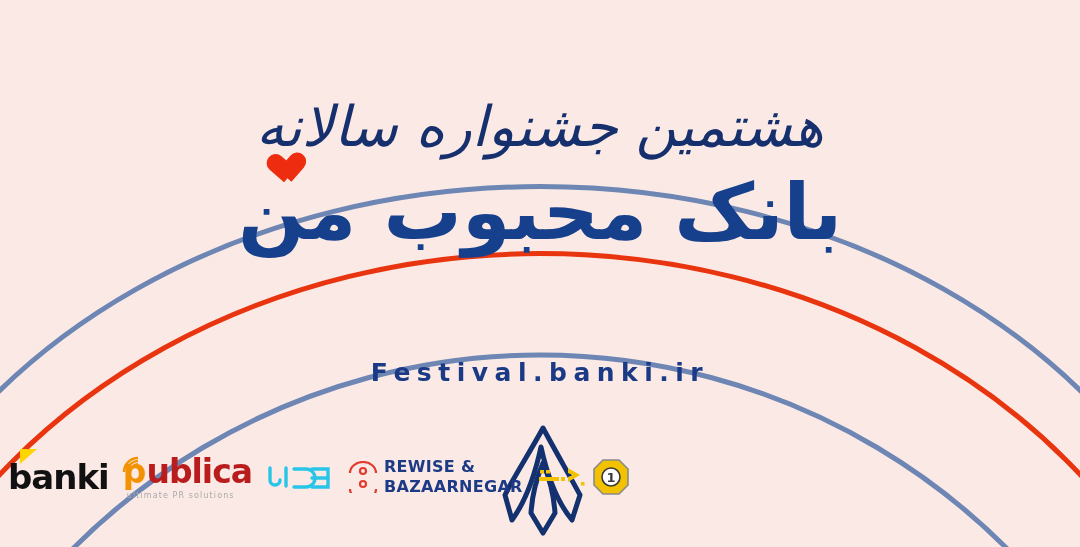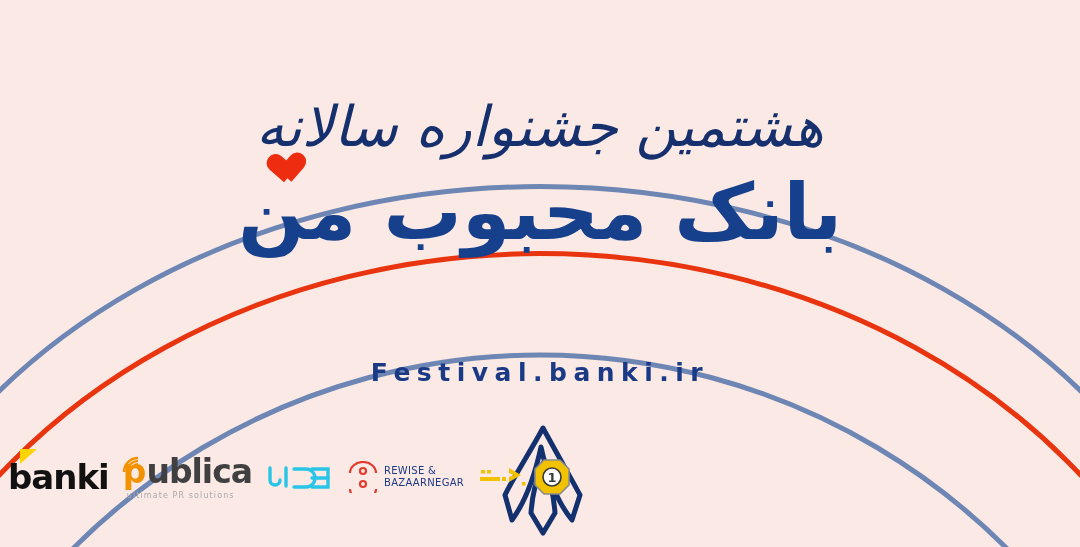--- a/index.html
+++ b/index.html
@@ -122,36 +122,36 @@
 
   
   .logo-publica{flex-direction:column;align-items:flex-start;justify-content:center;}
   .publica-row{display:flex;align-items:baseline;}
   .publica-p{
     font-family:"DejaVu Sans", sans-serif;
     font-size:33px;font-weight:bold;color:#f39200;line-height:1;
   }
   .publica-rest{
     font-family:"DejaVu Sans", sans-serif;
-    font-size:33px;font-weight:bold;color:#404040;line-height:1;letter-spacing:-1px;
+    font-size:33px;font-weight:bold;color:#b91c1c;line-height:1;letter-spacing:-1px;
   }
   .publica-tag{
     font-family:"DejaVu Sans", sans-serif;
     font-size:8px;color:#a9a9a9;letter-spacing:1.1px;margin-top:3px;margin-left:4px;
   }
   .publica-wifi{position:absolute;margin-left:-2px;}
 
   
   .logo-jdb svg{display:block;}
 
   
   .logo-rewise{align-items:center;gap:6px;}
   .rewise-text{
     font-family:"DejaVu Sans", sans-serif;
-    font-size:10px;font-weight:normal;color:#1c3a86;line-height:1.25;letter-spacing:.3px;
+    font-size:16px;font-weight:bold;color:#1c3a86;line-height:1.25;letter-spacing:.3px;
   }
 
   
   .logo-yekta{align-items:center;gap:3px;}
 </style>
 </head>
 <body>
 
 <div id="banner">
 

